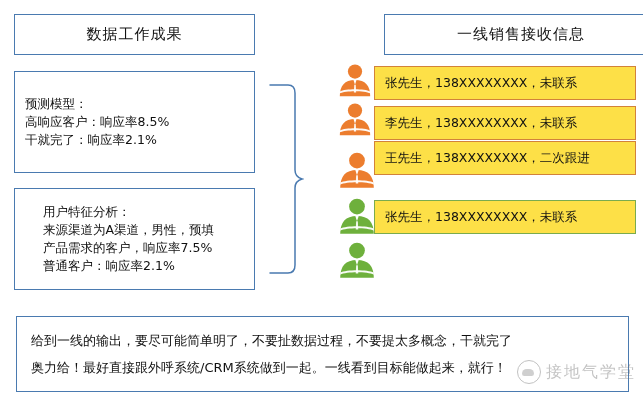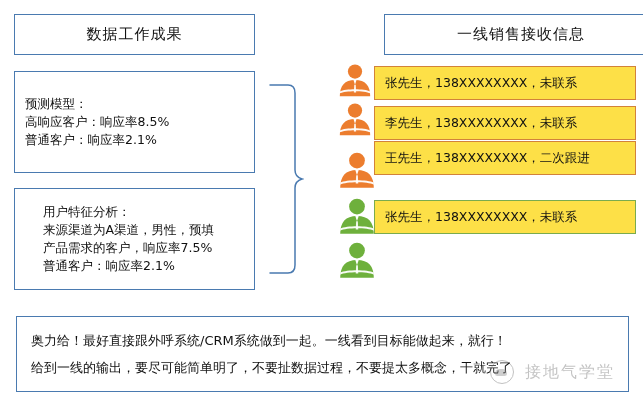--- a/index.html
+++ b/index.html
@@ -101,25 +101,25 @@
   .note-line {
     font-size: 13px;
     color: #111111;
     line-height: 27px;
     white-space: nowrap;
   }
 
   
   .watermark {
     position: absolute;
-    left: 490px;
+    left: 517px;
     top: 360px;
     display: flex;
     align-items: center;
-    gap: 11px;
+    gap: 5px;
     opacity: 0.40;
     pointer-events: none;
   }
   .wm-logo {
     width: 22px; height: 22px;
     border: 1.5px solid #666;
     border-radius: 50%;
     position: relative;
   }
   .wm-logo::after {
@@ -139,21 +139,21 @@
 </head>
 <body>
 
 <div id="canvas">
 
   <div class="box center hdr" style="left:14px; top:14px; width:241px; height:41px;">数据工作成果</div>
 
   <div class="box info-box" style="left:14px; top:71px; width:241px; height:102px;">
     <div class="info-text">预测模型：
 高响应客户：响应率8.5%
-普通客户：响应率2.1%</div>
+干就完了：响应率2.1%</div>
   </div>
 
   <div class="box info-box" style="left:14px; top:188px; width:241px; height:102px;padding-left:28px;">
     <div class="info-text">用户特征分析：
 来源渠道为A渠道，男性，预填
 产品需求的客户，响应率7.5%
 普通客户：响应率2.1%</div>
   </div>
 
   <div class="brace">
@@ -221,22 +221,22 @@
     <span class="row-text">李先生，138XXXXXXXX，未联系</span>
   </div>
   <div class="row orange" style="top:141px;">
     <span class="row-text">王先生，138XXXXXXXX，二次跟进</span>
   </div>
   <div class="row green" style="top:200px;">
     <span class="row-text">张先生，138XXXXXXXX，未联系</span>
   </div>
 
   <div class="note">
+    <div class="note-line">给到一线的输出，要尽可能简单明了，不要扯数据过程，不要提太多概念，干就完了</div>
     <div class="note-line">奥力给！最好直接跟外呼系统/CRM系统做到一起。一线看到目标能做起来，就行！</div>
-    <div class="note-line">给到一线的输出，要尽可能简单明了，不要扯数据过程，不要提太多概念，干就完了</div>
   </div>
 
   <div class="watermark">
     <div class="wm-logo"></div>
     <div class="wm-text">接地气学堂</div>
   </div>
 
 </div>
 
 </body></html>

